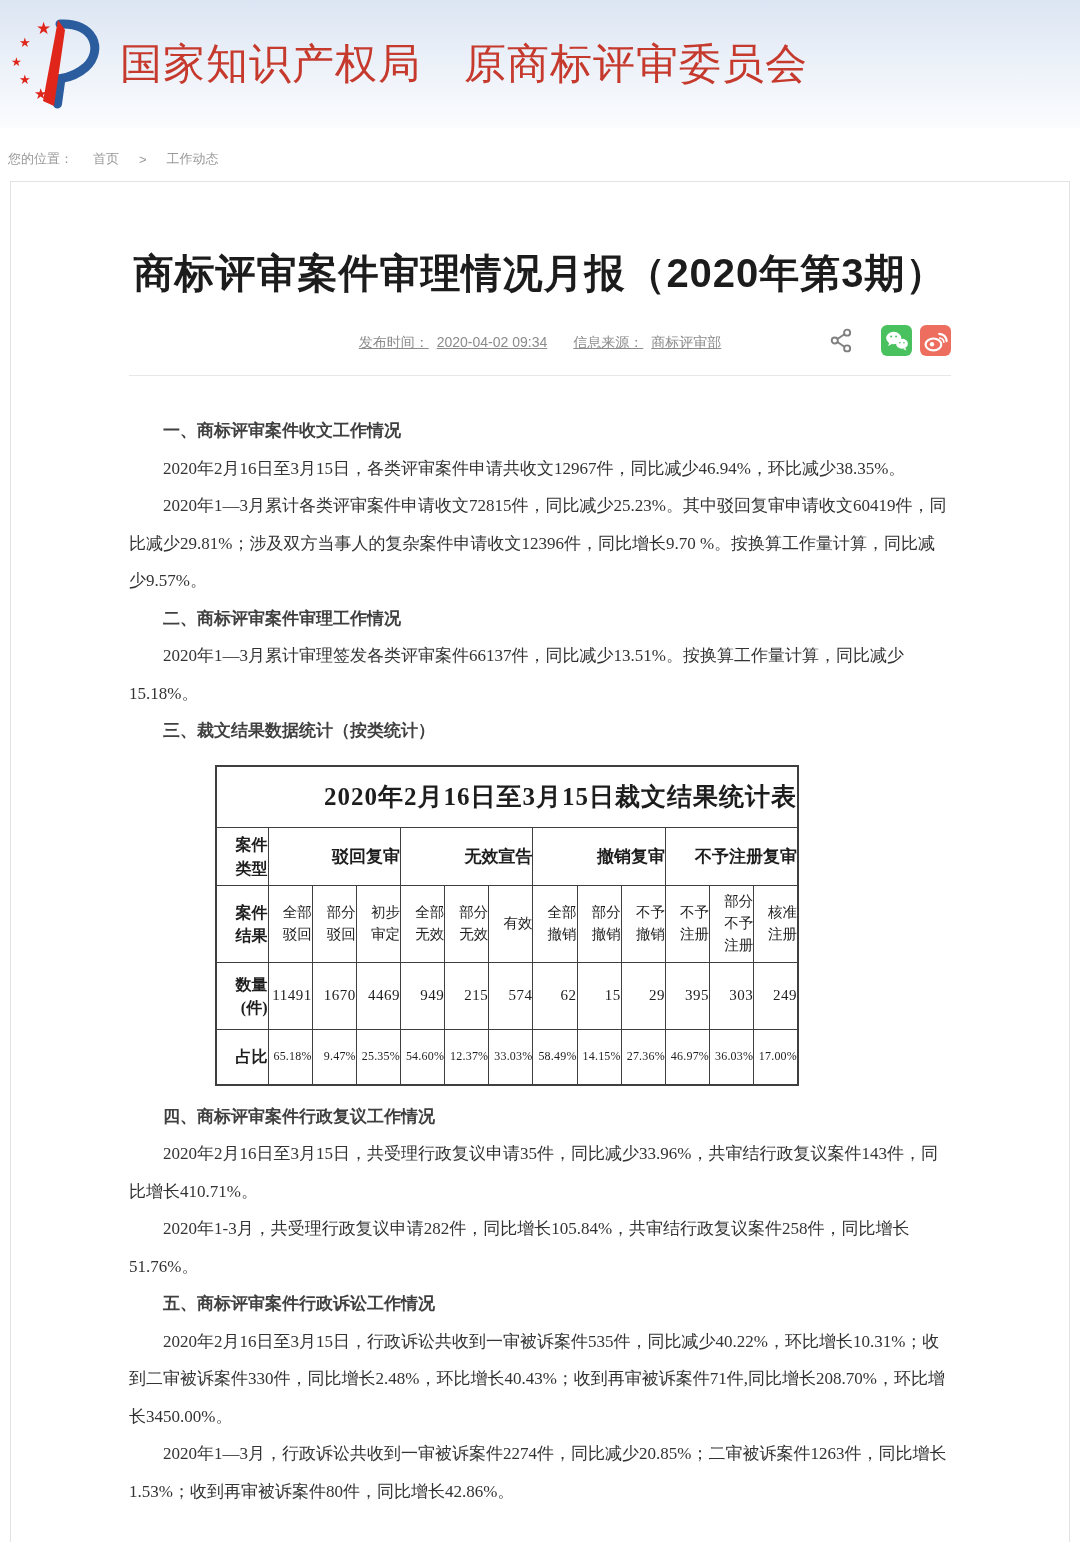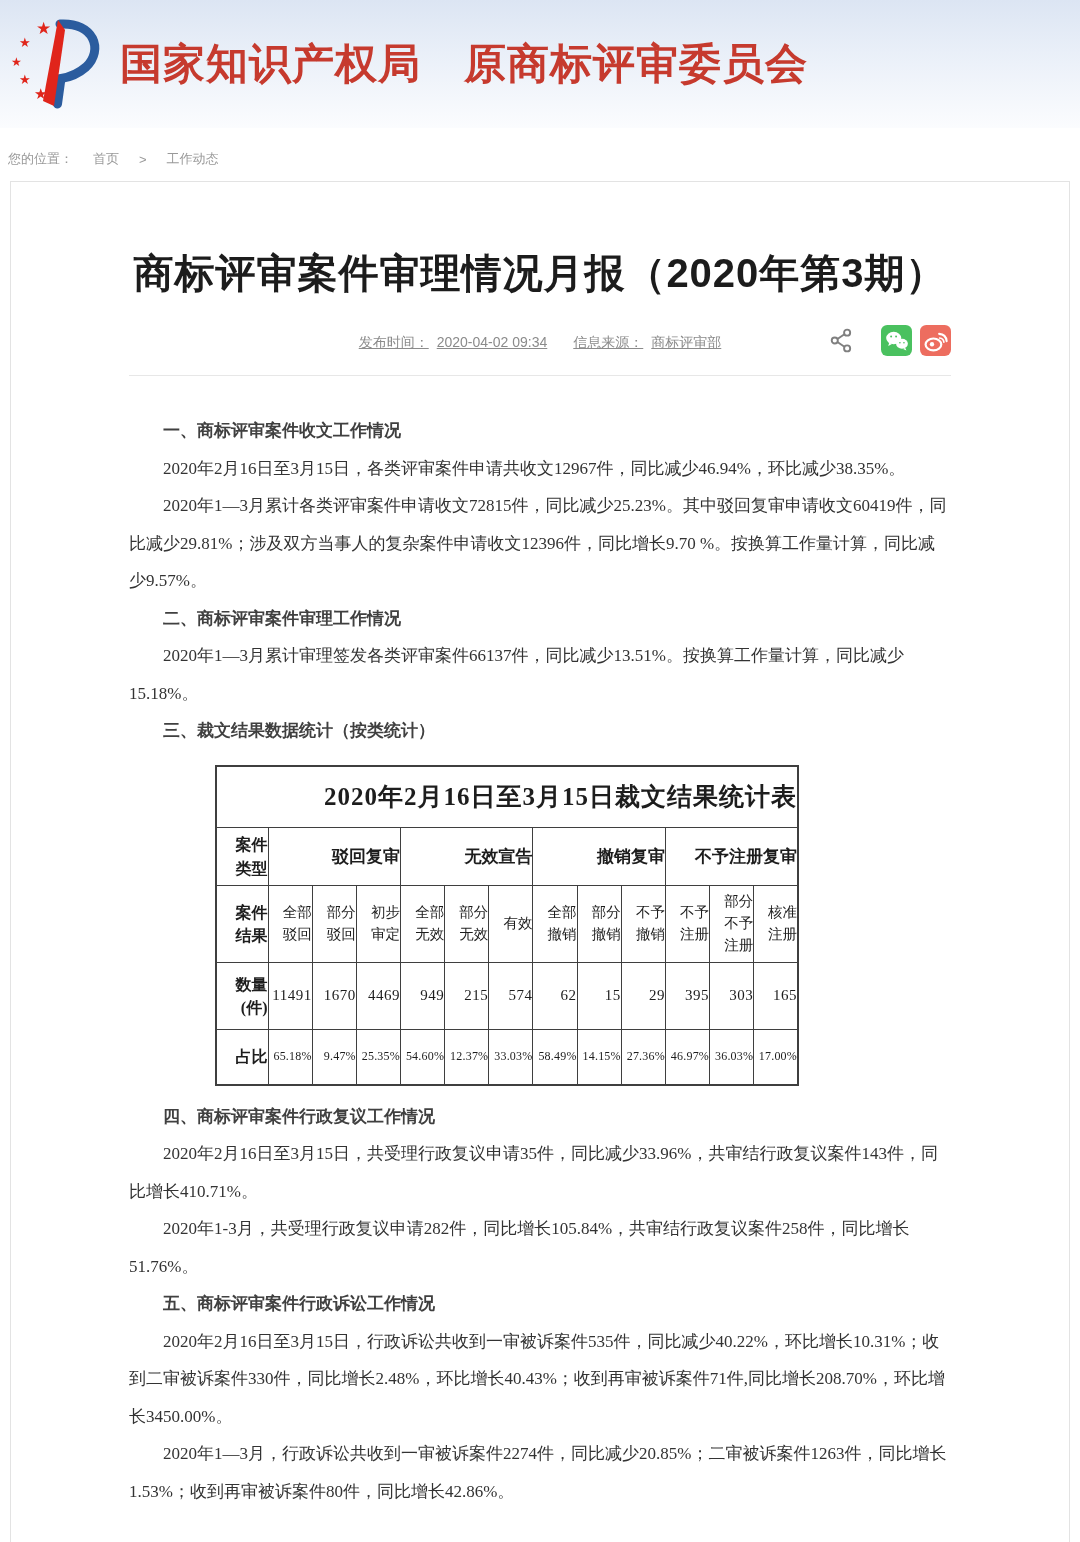--- a/index.html
+++ b/index.html
@@ -14,21 +14,21 @@
   .top-band {
     height:128px;
     background:linear-gradient(180deg,#dce5f3 0%,#e9eff8 40%,#fbfcfe 100%);
     display:flex; align-items:center; padding-left:8px;
     overflow:hidden;
   }
   .logo-mark { position:relative; width:100px; height:92px; flex:0 0 auto; }
   .logo-mark .star { position:absolute; color:#e0251b; line-height:1; }
   .site-title {
     font-family:"Liberation Serif", serif;
-    font-weight:bold; font-size:42px; color:#c63a2e;
+    font-weight:normal; font-size:42px; color:#c63a2e;
     letter-spacing:1px; margin-left:12px; white-space:nowrap;
   }
 
   
   .breadcrumb {
     margin:22px 0 0 8px; font-size:13px; color:#999;
     display:flex; gap:20px; align-items:center;
   }
   .breadcrumb .crumb-link { color:#999; cursor:pointer; }
 
@@ -216,21 +216,21 @@
               <td class="t-qty">1670</td>
               <td class="t-qty">4469</td>
               <td class="t-qty">949</td>
               <td class="t-qty">215</td>
               <td class="t-qty">574</td>
               <td class="t-qty">62</td>
               <td class="t-qty">15</td>
               <td class="t-qty">29</td>
               <td class="t-qty">395</td>
               <td class="t-qty">303</td>
-              <td class="t-qty">165</td>
+              <td class="t-qty">249</td>
             </tr>
             <tr>
               <td class="t-label">占比</td>
               <td class="t-ratio">65.18%</td>
               <td class="t-ratio">9.47%</td>
               <td class="t-ratio">25.35%</td>
               <td class="t-ratio">54.60%</td>
               <td class="t-ratio">12.37%</td>
               <td class="t-ratio">33.03%</td>
               <td class="t-ratio">58.49%</td>

